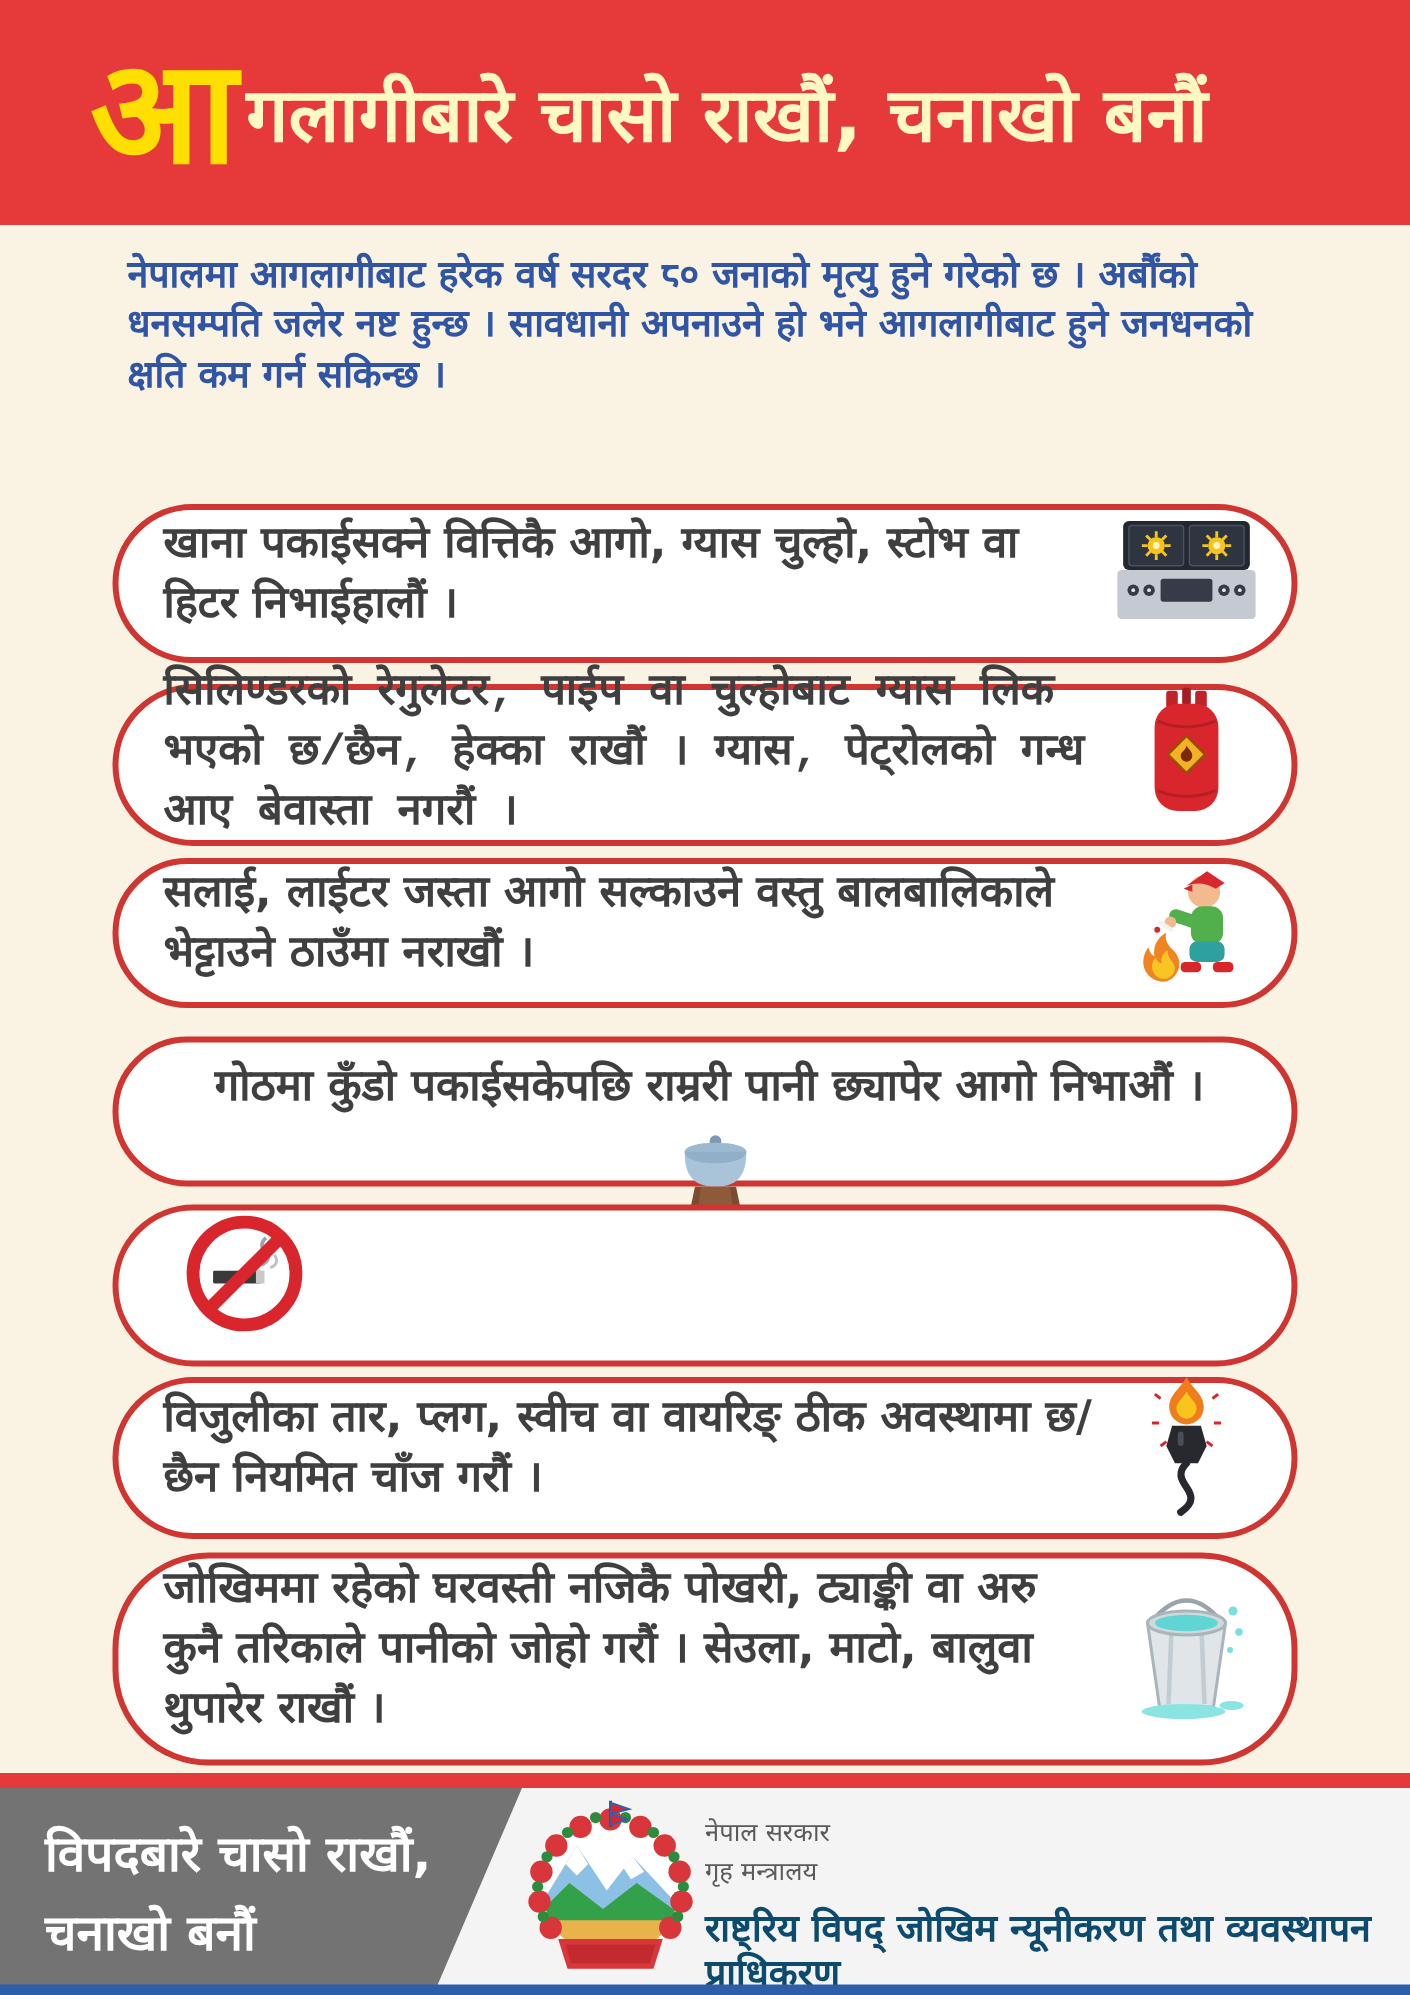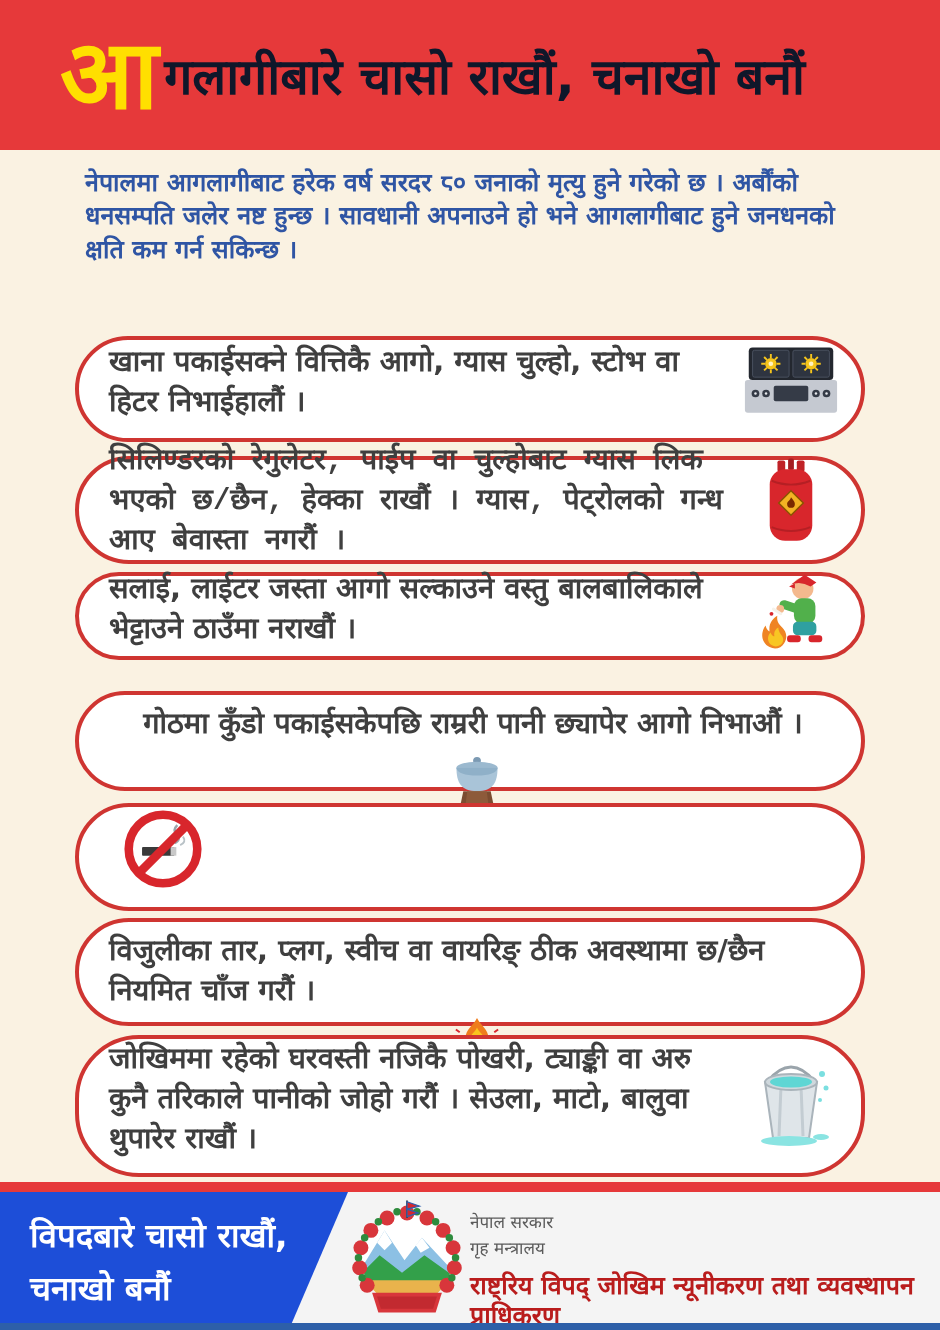--- a/index.html
+++ b/index.html
@@ -8,58 +8,58 @@
     background:#faf2e2;
     font-family:"DejaVu Sans","Liberation Sans",sans-serif;
   }
   
   .header{
     position:absolute;top:0;left:0;width:940px;height:150px;
     background:#e6393a;display:flex;align-items:center;
     padding-left:60px;box-sizing:border-box;
   }
   .header .big{color:#ffdf00;font-size:96px;font-weight:bold;line-height:1;letter-spacing:-2px;}
-  .header .rest{color:#0f172a;font-size:50px;font-weight:bold;margin-left:8px;white-space:nowrap;}
+  .header .rest{color:#fef9c3;font-size:50px;font-weight:bold;margin-left:8px;white-space:nowrap;}
   
   .intro{
     position:absolute;top:166px;left:85px;width:785px;
     color:#2f55a4;font-size:25px;font-weight:bold;line-height:1.33;
   }
   
   .card{
     position:absolute;left:75px;width:790px;box-sizing:border-box;
     background:#ffffff;border:4px solid #cf3531;
     display:flex;align-items:center;
     padding:8px 16px 24px 30px;
   }
   .card .tip-text{
     flex:1;color:#3f3f3f;font-size:29px;font-weight:bold;line-height:1.38;
     padding-right:8px;
   }
   .card .tip-icon{flex:0 0 108px;display:flex;align-items:center;justify-content:center;}
   .c1{top:336px;height:106px;border-radius:53px;}
   .c2{top:456px;height:108px;border-radius:54px;font-family:Liberation Mono, monospace;}
-  .c3{top:572px;height:88px;border-radius:55px;}
+  .c3{top:572px;height:100px;border-radius:55px;}
   .c4{top:691px;height:100px;border-radius:50px;flex-direction:column;}
   .c5{top:803px;height:108px;border-radius:54px;}
-  .c6{top:918px;height:108px;border-radius:54px;flex-direction:column;}
+  .c6{top:918px;height:108px;border-radius:54px;}
   .c7{top:1035px;height:142px;border-radius:64px;}
   
   .footer-strip{position:absolute;top:1182px;left:0;width:940px;height:10px;background:#e6393a;}
   .footer{position:absolute;top:1192px;left:0;width:940px;height:138px;background:#f4f4f4;}
   .red-wedge{
-    position:absolute;top:0;left:0;width:348px;height:138px;background:#1d4ed8;
+    position:absolute;top:0;left:0;width:348px;height:138px;background:#737373;
     -webkit-clip-path:polygon(0 0,100% 0,83% 100%,0 100%);
     clip-path:polygon(0 0,100% 0,83% 100%,0 100%);
   }
   .slogan{position:absolute;top:18px;left:30px;color:#ffffff;font-size:33px;font-weight:bold;line-height:1.6;}
   .emblem{position:absolute;top:6px;left:344px;}
   .gov-block{position:absolute;top:18px;left:470px;width:470px;color:#5a5a5a;}
   .gov-line{font-size:17px;line-height:1.5;}
-  .authority{margin-top:10px;font-size:25px;font-weight:bold;color:#b91c1c;line-height:1.2;}
+  .authority{margin-top:10px;font-size:25px;font-weight:bold;color:#0c4a6e;line-height:1.2;}
   .bottom-bar{position:absolute;left:0;top:1323px;width:940px;height:7px;background:#2d5fa8;}
 </style>
 </head>
 <body>
 
 <div class="header">
   <span class="big">आ</span>
   <span class="rest">गलागीबारे चासो राखौं, चनाखो बनौं</span>
 </div>
 

